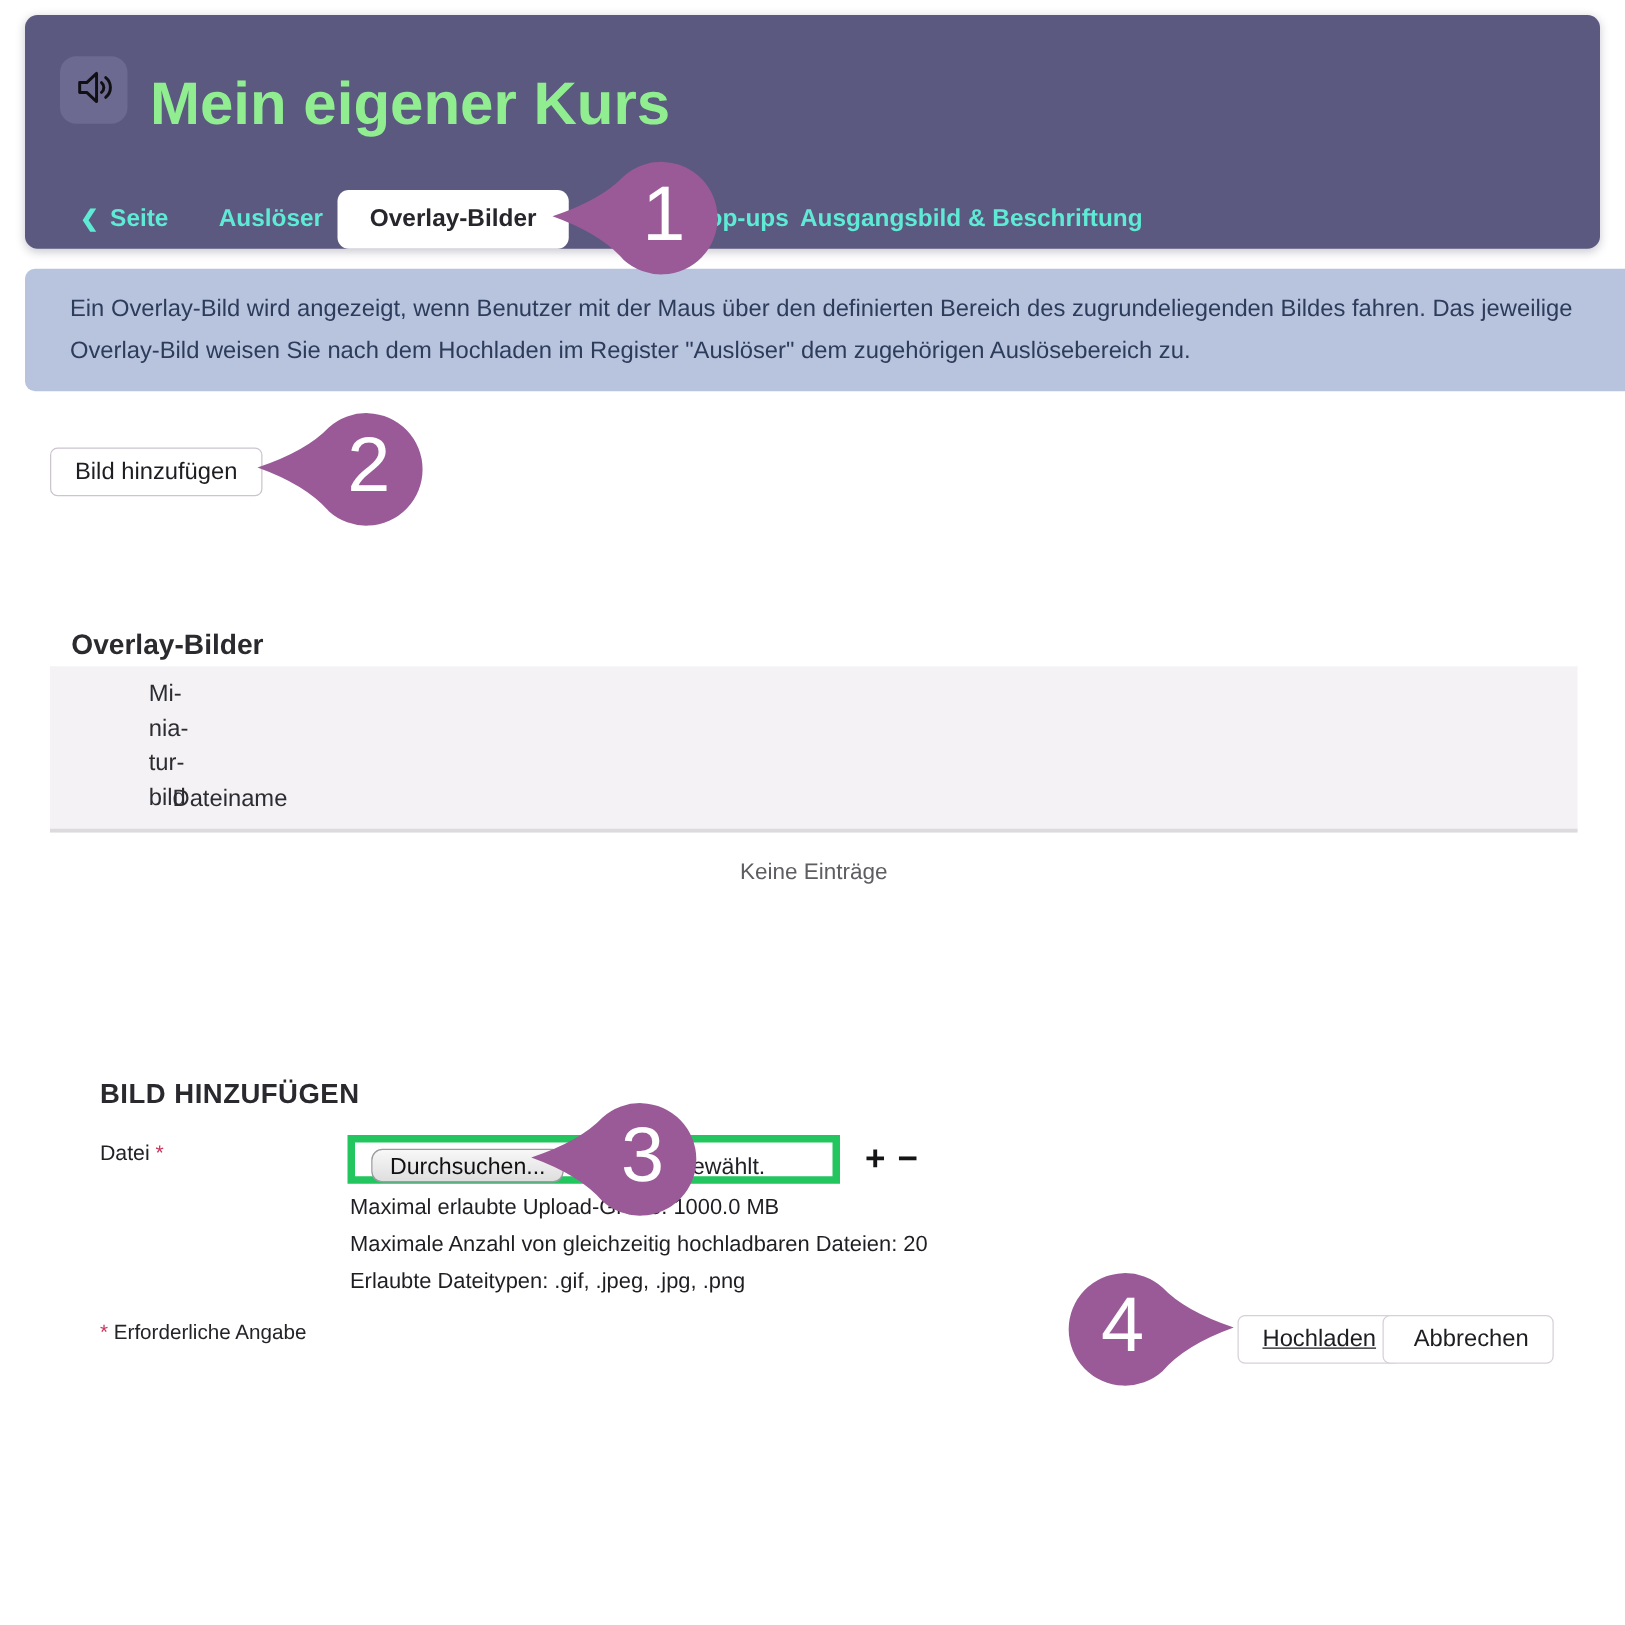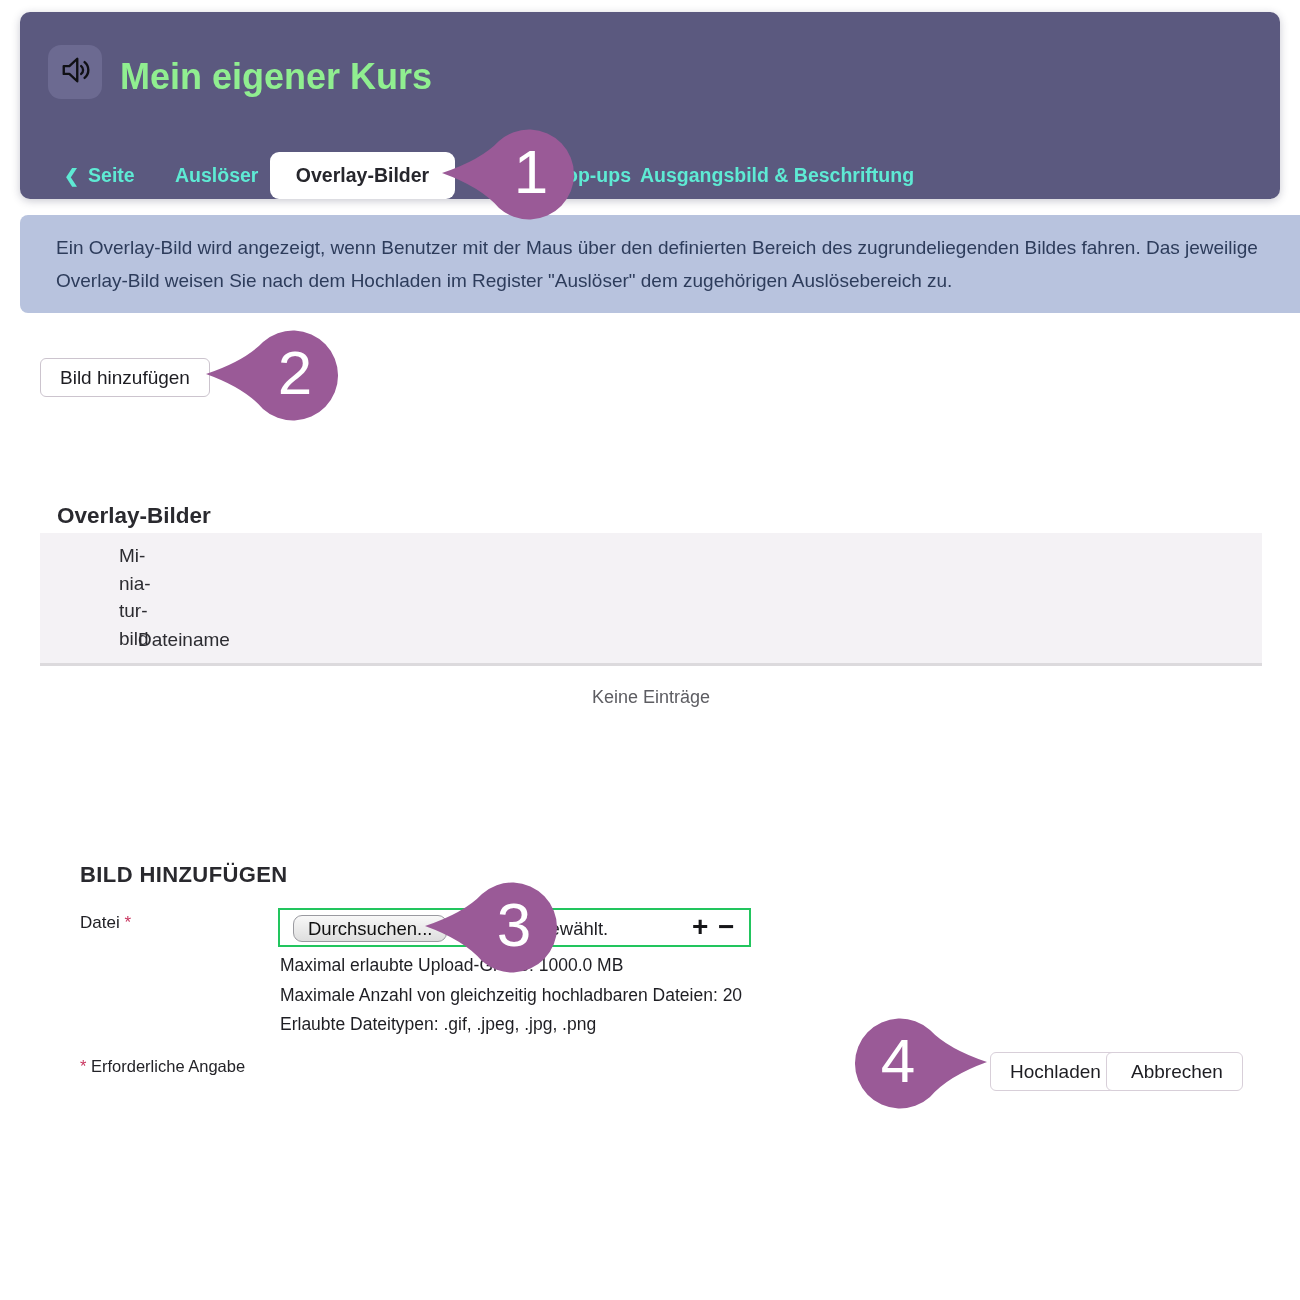--- a/index.html
+++ b/index.html
@@ -4,21 +4,21 @@
 <style>
   html,body{margin:0;padding:0;background:#fff;}
   #page{position:relative;width:1300px;height:1300px;background:#fff;
         font-family:"Liberation Sans",sans-serif;color:#202024;overflow:hidden;}
 
   
   .header{position:absolute;left:20px;top:12px;width:1260px;height:187px;
           background:#5b597f;border-radius:10px;box-shadow:0 2px 8px rgba(40,40,70,.25);}
   .audio-chip{position:absolute;left:28px;top:33px;width:54px;height:54px;border-radius:13px;
           background:#6c6a91;display:flex;align-items:center;justify-content:center;cursor:pointer;}
-  .course-title{position:absolute;left:100px;top:44px;font-size:36px;font-weight:700;color:#90ee90;}
+  .course-title{position:absolute;left:100px;top:44px;font-size:48px;font-weight:700;color:#90ee90;}
   .tabbar{position:absolute;left:0;bottom:0;width:100%;height:47px;}
   .tab{position:absolute;bottom:0;height:47px;line-height:47px;font-size:19.5px;font-weight:600;
        color:#5eead4;white-space:nowrap;cursor:pointer;}
   .tab .chev{font-weight:700;margin-right:9px;font-size:18px;}
   .tab-active{position:absolute;bottom:0;left:250px;width:185px;height:47px;background:#ffffff;
        border-radius:9px;color:#26262c;text-align:center;line-height:47px;font-size:19.5px;
        font-weight:600;cursor:pointer;}
   .tab-seite{left:44px;} .tab-ausloeser{left:155px;} .tab-popups{left:533px;} .tab-ausgangs{left:620px;}
 
   
@@ -40,33 +40,33 @@
        white-space:pre-line;color:#2c2c31;font-weight:500;margin-left:39px;}
   .col-filename{position:absolute;left:98px;bottom:12px;font-size:19px;color:#2c2c31;font-weight:500;}
   .empty-state{position:absolute;left:40px;top:687px;width:1222px;text-align:center;
        font-size:18px;color:#5d5d62;}
 
   
   .form-heading{position:absolute;left:80px;top:862px;font-size:22px;font-weight:700;
        letter-spacing:.4px;color:#29292e;}
   .file-label{position:absolute;left:80px;top:913px;font-size:17px;color:#212126;}
   .req{color:#c9355f;}
-  .file-input{position:absolute;left:278px;top:908px;width:473px;height:39px;background:#fff;
-       border:2px solid #22c55e;box-sizing:border-box;cursor:pointer;}
+  .file-input{position:absolute;left:278px;top:908px;width:394px;height:39px;background:#fff;
+       border:6px solid #22c55e;box-sizing:border-box;cursor:pointer;}
   .browse-btn{position:absolute;left:13px;top:5px;height:27px;line-height:25px;padding:0 14px;
        font-size:18.5px;color:#111;background:linear-gradient(#f8f8f8,#dedede);
        border:1px solid #9a9aa0;border-radius:9px;cursor:pointer;
        font-family:"Liberation Sans",sans-serif;}
   .no-file{position:absolute;left:177px;top:0;height:37px;line-height:37px;font-size:18.5px;color:#1f1f24;}
   .stepper{position:absolute;top:908px;height:39px;line-height:37px;font-size:28px;font-weight:700;
        color:#151518;cursor:pointer;}
   .plus{left:692px;} .minus{left:718px;}
   .help-lines{position:absolute;left:280px;top:951px;font-size:17.5px;line-height:29.5px;color:#1e1e23;}
   .req-note{position:absolute;left:80px;top:1057px;font-size:16.5px;color:#232328;}
-  .upload-btn{left:990px;top:1052px;border-color:#d8cfd9;}
+  .upload-btn{left:990px;top:1052px;border-color:#d8cfd9;text-decoration:underline;}
   .cancel-btn{left:1106px;top:1052px;border-color:#d8cfd9;padding-left:24px;}
 
   
   .callout{position:absolute;width:137px;height:97px;z-index:20;pointer-events:none;}
   .callout svg{position:absolute;left:0;top:0;}
   .callout .num{position:absolute;top:48px;transform:translate(-50%,-54%);
        font-size:62px;font-weight:400;color:#fff;}
   .callout-left .num{left:90px;} .callout-right .num{left:47px;}
   .c1{left:441px;top:126px;} .c2{left:205px;top:327px;}
   .c3{left:424px;top:879px;} .c4{left:851px;top:1015px;}

